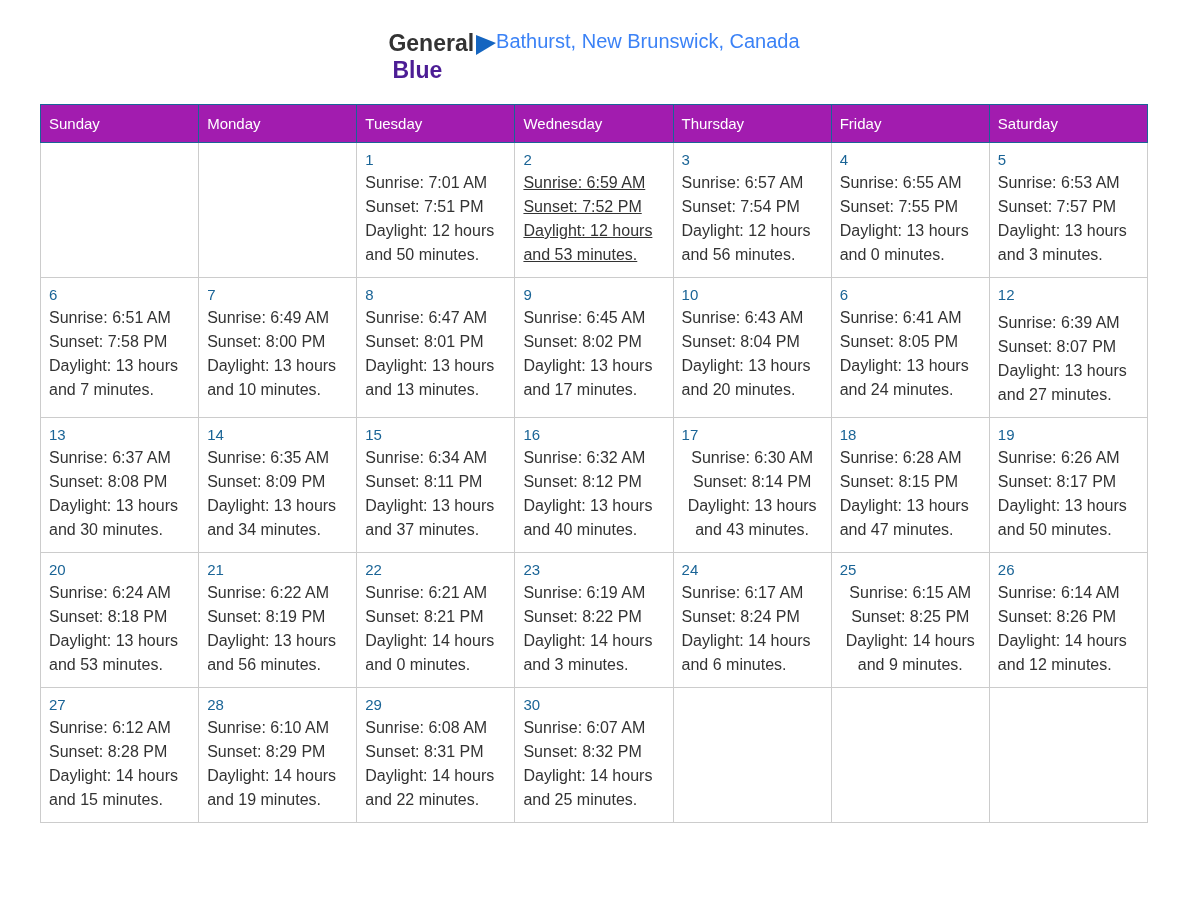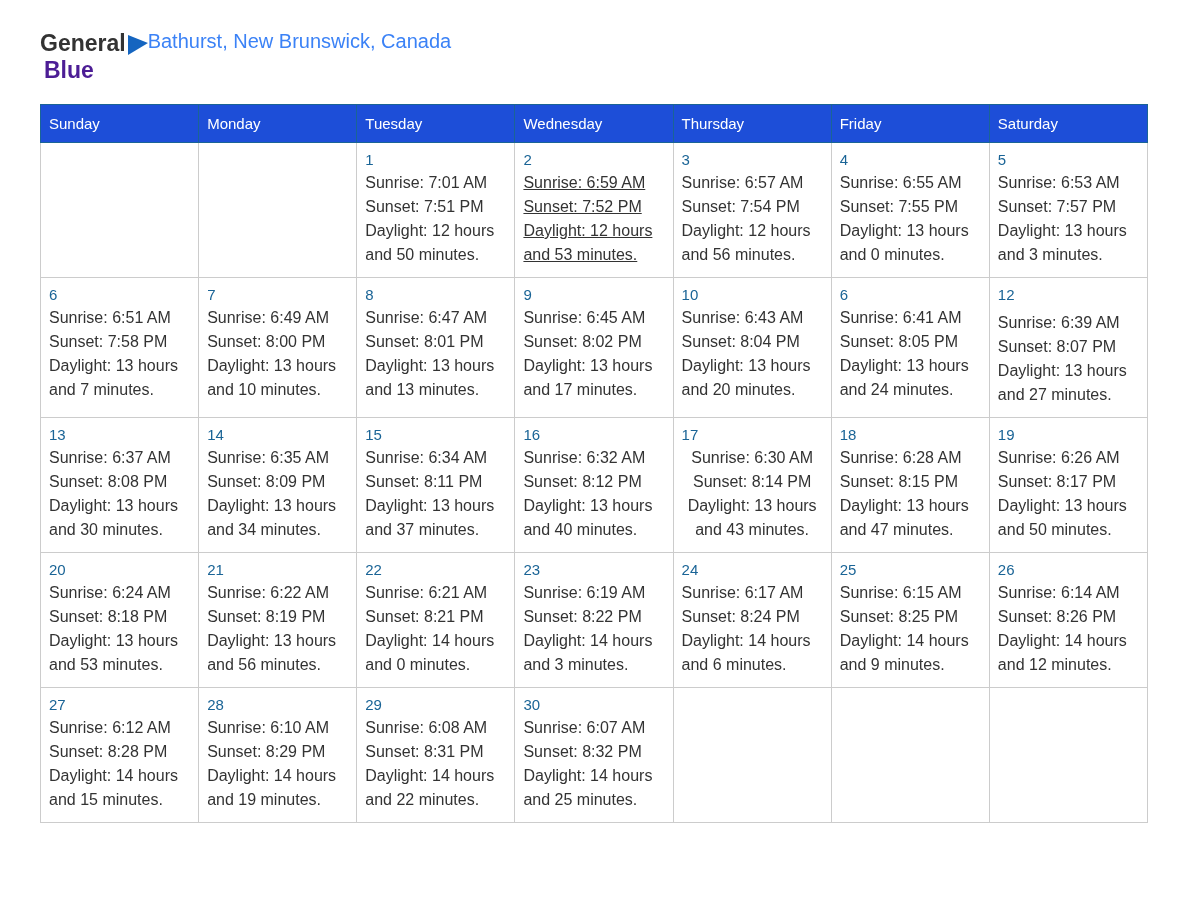--- a/index.html
+++ b/index.html
@@ -5,21 +5,21 @@
     * { box-sizing: border-box; margin: 0; padding: 0; }
     body {
       font-family: Arial, sans-serif;
       background: #fff;
       padding: 30px 40px;
       width: 1188px;
       min-height: 918px;
     }
     .header {
       display: flex;
-      justify-content: flex-start;
+      justify-content: center;
       align-items: flex-start;
       margin-bottom: 20px;
     }
     .title-block {
       text-align: right;
     }
     .title-block h1 {
       font-size: 52px;
       font-weight: normal;
       color: #222;
@@ -29,21 +29,21 @@
       font-size: 20px;
       font-weight: normal;
       color: #3b82f6;
     }
     .calendar {
       width: 100%;
       border-collapse: collapse;
       border: 1px solid #aaa;
     }
     .calendar th {
-      background-color: #1d4ed8;
+      background-color: #a21caf;
       color: #fff;
       padding: 10px 8px;
       font-size: 15px;
       font-weight: normal;
       text-align: left;
       border: 1px solid #1a6496;
     }
     .calendar td {
       vertical-align: top;
       padding: 8px 8px 10px 8px;
@@ -288,21 +288,21 @@
         </td>
         <td>
           <span class="day-number">24</span>
           <div class="day-info" style="white-space: pre-line;">Sunrise: 6:17 AM
 Sunset: 8:24 PM
 Daylight: 14 hours
 and 6 minutes.</div>
         </td>
         <td>
           <span class="day-number">25</span>
-          <div class="day-info" style="white-space: pre-line;">Sunrise: 6:15 AM
+          <div class="day-info" style="white-space: pre-line; text-align: center;">Sunrise: 6:15 AM
 Sunset: 8:25 PM
 Daylight: 14 hours
 and 9 minutes.</div>
         </td>
         <td>
           <span class="day-number">26</span>
           <div class="day-info" style="white-space: pre-line;">Sunrise: 6:14 AM
 Sunset: 8:26 PM
 Daylight: 14 hours
 and 12 minutes.</div>

